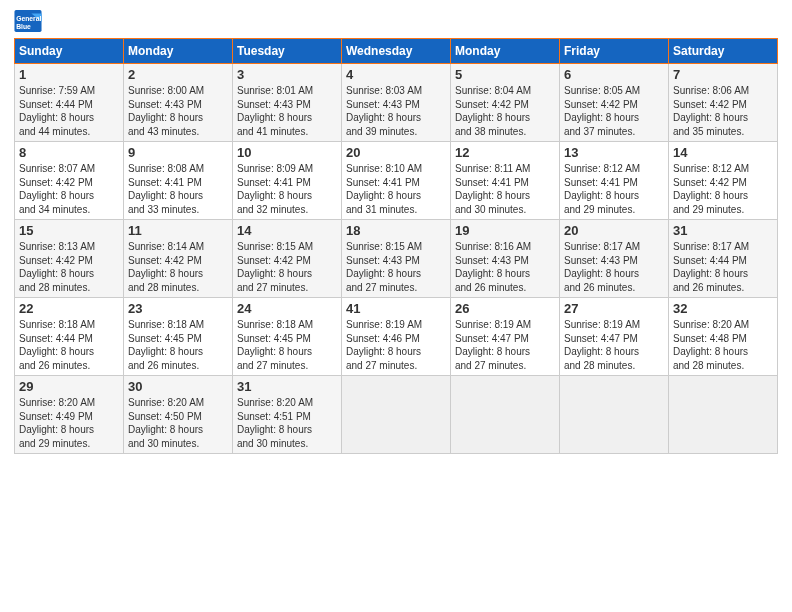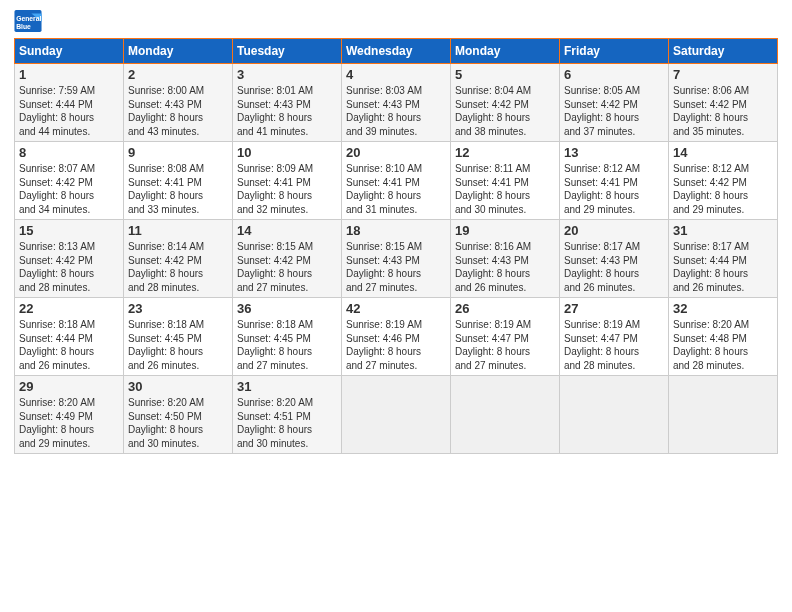--- a/index.html
+++ b/index.html
@@ -210,25 +210,25 @@
         <tr>
           <td>
             <span class="day-num">22</span>
             <div class="cell-text">Sunrise: 8:18 AM<br>Sunset: 4:44 PM<br>Daylight: 8 hours<br>and 26 minutes.</div>
           </td>
           <td>
             <span class="day-num">23</span>
             <div class="cell-text">Sunrise: 8:18 AM<br>Sunset: 4:45 PM<br>Daylight: 8 hours<br>and 26 minutes.</div>
           </td>
           <td>
-            <span class="day-num">36</span>
+            <span class="day-num">24</span>
             <div class="cell-text">Sunrise: 8:18 AM<br>Sunset: 4:45 PM<br>Daylight: 8 hours<br>and 27 minutes.</div>
           </td>
           <td>
-            <span class="day-num">42</span>
+            <span class="day-num">41</span>
             <div class="cell-text">Sunrise: 8:19 AM<br>Sunset: 4:46 PM<br>Daylight: 8 hours<br>and 27 minutes.</div>
           </td>
           <td>
             <span class="day-num">26</span>
             <div class="cell-text">Sunrise: 8:19 AM<br>Sunset: 4:47 PM<br>Daylight: 8 hours<br>and 27 minutes.</div>
           </td>
           <td>
             <span class="day-num">27</span>
             <div class="cell-text">Sunrise: 8:19 AM<br>Sunset: 4:47 PM<br>Daylight: 8 hours<br>and 28 minutes.</div>
           </td>

